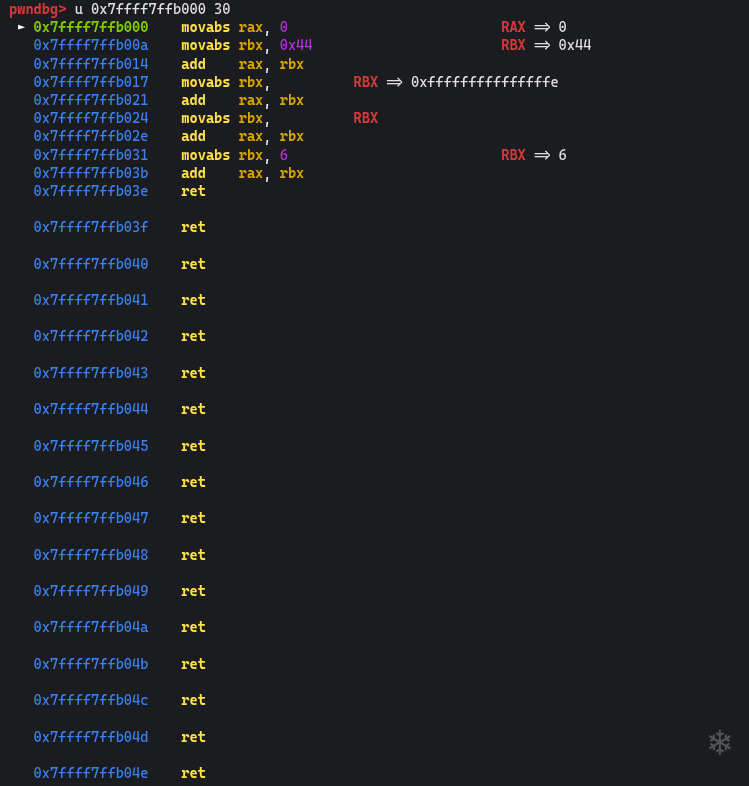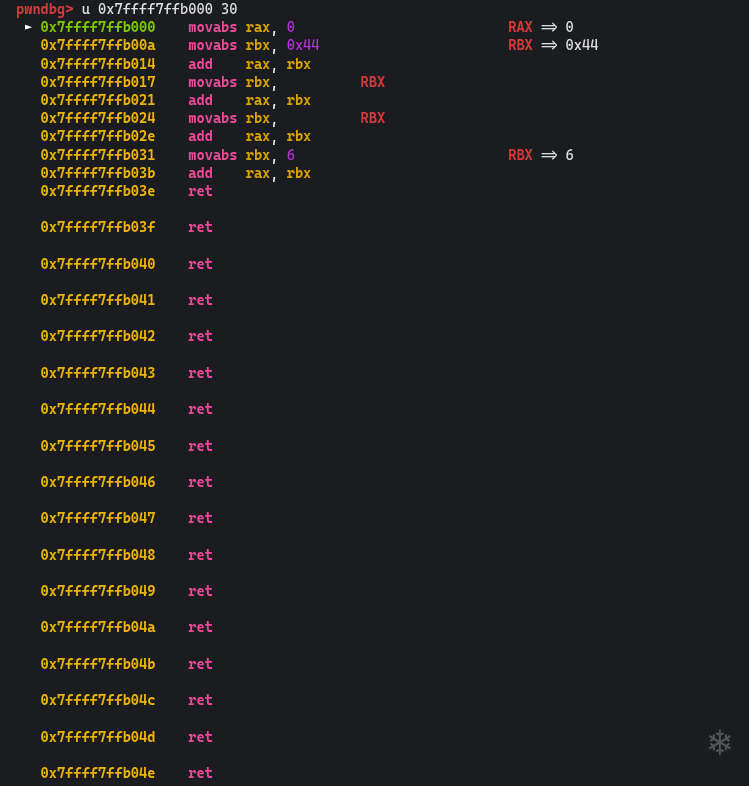--- a/index.html
+++ b/index.html
@@ -13,21 +13,21 @@
       font-family: 'Cascadia Code', 'Consolas', 'DejaVu Sans Mono', monospace;
       font-size: 14px;
       line-height: 1.3;
       padding: 0;
       width: 749px;
       height: 786px;
       overflow: hidden;
       position: relative;
     }
     .terminal {
-      padding: 0 16px;
+      padding: 0 9px;
     }
     .prompt-line {
       display: flex;
       white-space: pre;
     }
     .prompt {
       color: #d63939;
       font-weight: bold;
     }
     .command {
@@ -35,30 +35,29 @@
     }
     .disasm-line {
       display: flex;
       white-space: pre;
     }
     .pointer {
       color: #ffffff;
       font-weight: bold;
     }
     .addr {
-      color: #eab308;
-      font-weight: bold;
+      color: #3b82f6;
     }
     .addr-highlight {
       color: #7fc700;
       font-weight: bold;
       text-align: right;
     }
     .mnemonic {
-      color: #ec4899;
+      color: #fde047;
       font-weight: bold;
     }
     .reg {
       color: #d6a400;
       font-weight: bold;
     }
     .comma {
       color: #ffffff;
     }
     .imm {
@@ -98,21 +97,21 @@
 <div class="terminal">
 
   <div class="prompt-line">
     <span class="prompt">pwndbg&gt;</span><span> </span><span class="command">u 0x7ffff7ffb000 30</span>
   </div>
 
   <div id="disasm">
       <div class="disasm-line"><span class="pointer"> ► </span><span class="addr-highlight">0x7ffff7ffb000</span><span>    </span><span class="mnemonic">movabs</span><span> </span><span class="reg">rax</span><span class="comma">, </span><span class="imm">0</span><span>                          </span><span class="note-reg">RAX</span><span class="note-arrow"> =&gt; 0</span></div>
       <div class="disasm-line"><span class="pointer">   </span><span class="addr">0x7ffff7ffb00a</span><span>    </span><span class="mnemonic">movabs</span><span> </span><span class="reg">rbx</span><span class="comma">, </span><span class="imm">0x44</span><span>                       </span><span class="note-reg">RBX</span><span class="note-arrow"> =&gt; 0x44</span></div>
       <div class="disasm-line"><span class="pointer">   </span><span class="addr">0x7ffff7ffb014</span><span>    </span><span class="mnemonic">add   </span><span> </span><span class="reg">rax</span><span class="comma">, </span><span class="reg">rbx</span></div>
-      <div class="disasm-line"><span class="pointer">   </span><span class="addr">0x7ffff7ffb017</span><span>    </span><span class="mnemonic">movabs</span><span> </span><span class="reg">rbx</span><span class="comma">, </span><span>         </span><span class="note-reg">RBX</span></div>
+      <div class="disasm-line"><span class="pointer">   </span><span class="addr">0x7ffff7ffb017</span><span>    </span><span class="mnemonic">movabs</span><span> </span><span class="reg">rbx</span><span class="comma">, </span><span>         </span><span class="note-reg">RBX</span><span class="note-arrow"> =&gt; 0xfffffffffffffffe</span></div>
       <div class="disasm-line"><span class="pointer">   </span><span class="addr">0x7ffff7ffb021</span><span>    </span><span class="mnemonic">add   </span><span> </span><span class="reg">rax</span><span class="comma">, </span><span class="reg">rbx</span></div>
       <div class="disasm-line"><span class="pointer">   </span><span class="addr">0x7ffff7ffb024</span><span>    </span><span class="mnemonic">movabs</span><span> </span><span class="reg">rbx</span><span class="comma">, </span><span>         </span><span class="note-reg">RBX</span></div>
       <div class="disasm-line"><span class="pointer">   </span><span class="addr">0x7ffff7ffb02e</span><span>    </span><span class="mnemonic">add   </span><span> </span><span class="reg">rax</span><span class="comma">, </span><span class="reg">rbx</span></div>
       <div class="disasm-line"><span class="pointer">   </span><span class="addr">0x7ffff7ffb031</span><span>    </span><span class="mnemonic">movabs</span><span> </span><span class="reg">rbx</span><span class="comma">, </span><span class="imm">6</span><span>                          </span><span class="note-reg">RBX</span><span class="note-arrow"> =&gt; 6</span></div>
       <div class="disasm-line"><span class="pointer">   </span><span class="addr">0x7ffff7ffb03b</span><span>    </span><span class="mnemonic">add   </span><span> </span><span class="reg">rax</span><span class="comma">, </span><span class="reg">rbx</span></div>
       <div class="disasm-line"><span class="pointer">   </span><span class="addr">0x7ffff7ffb03e</span><span>    </span><span class="mnemonic">ret   </span></div>
       <div class="empty-line"> </div>
       <div class="disasm-line"><span class="pointer">   </span><span class="addr">0x7ffff7ffb03f</span><span>    </span><span class="mnemonic">ret   </span></div>
       <div class="empty-line"> </div>
       <div class="disasm-line"><span class="pointer">   </span><span class="addr">0x7ffff7ffb040</span><span>    </span><span class="mnemonic">ret   </span></div>

